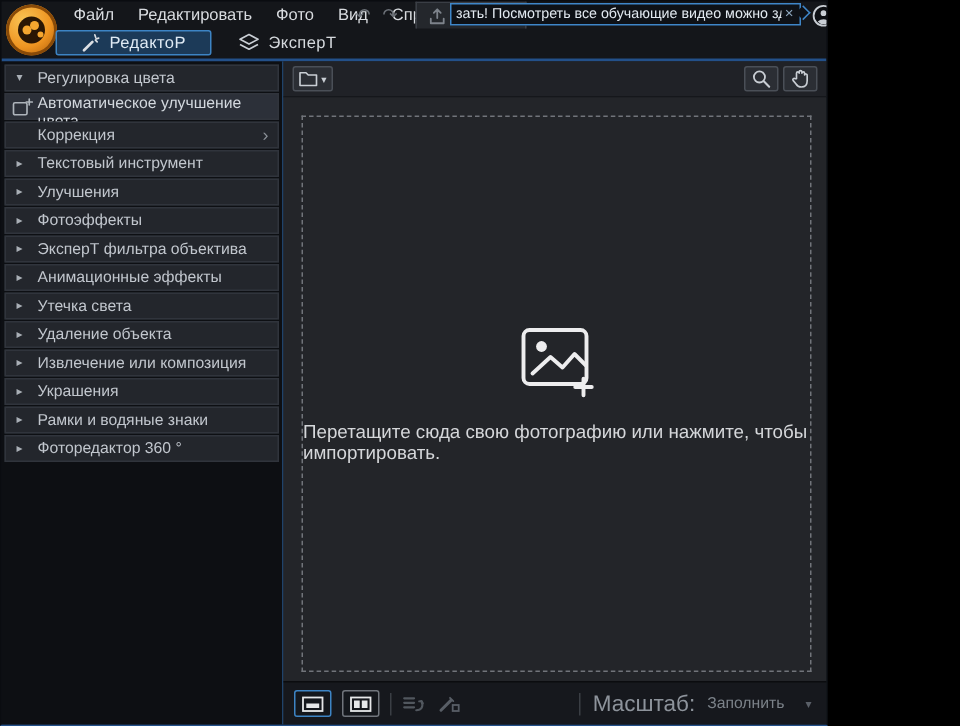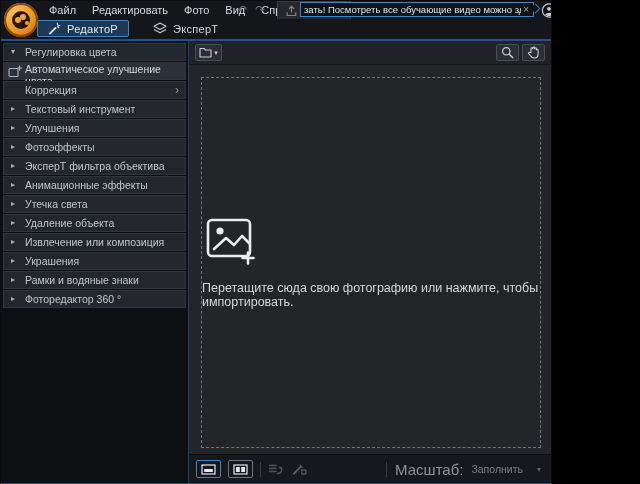--- a/index.html
+++ b/index.html
@@ -36,21 +36,21 @@
   .tooltip-text { flex:1; overflow:hidden; white-space:nowrap; font-size:9.5px; color:#e2e9f0; padding:0 3px; }
   .tooltip-close { font-size:10px; color:#8fa8bf; padding:0 4px 0 2px; cursor:default; }
   .tooltip-arrow { position:absolute; left:531px; top:4px; width:7px; height:7px; z-index:2;
           transform:rotate(45deg); background:#0e1116;
           border-top:1px solid #3f86c8; border-right:1px solid #3f86c8; }
 
   .winicon { position:absolute; top:0; height:18px; line-height:18px; text-align:center;
           width:16px; color:#c9ced4; font-size:11px; }
 
   
-  .tab { position:absolute; top:19px; height:17px; display:flex; align-items:center; gap:6px; padding:0 10px; }
+  .tab { position:absolute; top:19px; height:17px; display:flex; align-items:center; gap:6px; padding:0 16px; }
   .tab-editor { left:36px; border:1px solid #3d84c4; border-radius:2px; background:#1c3a58; }
   .tab-editor .tlbl { font-size:11px; color:#dfeaf4; letter-spacing:0.3px; }
   .tab-expert { left:142px; }
   .tab-expert .tlbl { font-size:11px; color:#d5d9dd; letter-spacing:0.3px; }
 
   .accent-line { position:absolute; top:38px; left:0; right:0; height:2px; background:#235089; }
 
   
   .main { position:absolute; top:40px; left:0; right:0; bottom:0; }
   .sidebar { position:absolute; left:0; top:0; bottom:0; width:187px; background:#0d0f13; padding:2px 2px 0 2px; }
@@ -67,21 +67,21 @@
           border-bottom:1px solid #15171b; display:flex; align-items:center; padding:0 6px; }
   .tool-btn { height:17px; border:1px solid #4a4f57; border-radius:2px; background:#2b2e34;
           display:flex; align-items:center; justify-content:center; gap:2px; }
   .tb-folder { width:27px; }
   .tb-sq { width:23px; }
   .tool-right { margin-left:auto; display:flex; gap:3px; }
   .fcaret { font-size:7px; color:#c9ced4; }
 
   .canvas-body { position:absolute; top:24px; bottom:29px; left:0; right:0; background:#232529; }
   .dropzone { position:absolute; left:12px; right:10px; top:12px; bottom:6px; border:1px dashed #71747a;
-          display:flex; flex-direction:column; justify-content:center; gap:14px; cursor:pointer; }
+          display:flex; flex-direction:column; align-items:center; justify-content:center; gap:14px; cursor:pointer; }
   .drop-text { font-size:12.5px; color:#d5d7da; }
 
   
   .statusbar { position:absolute; bottom:0; left:0; right:0; height:29px; background:#16181d;
           border-top:1px solid #0b0c0f; display:flex; align-items:center; padding:0 10px 0 7px; gap:7px; }
   .viewbtn { width:25px; height:18px; border-radius:2px; background:#14171c; display:flex; align-items:center; justify-content:center; }
   .viewbtn.sel { border:1px solid #3d84c4; }
   .viewbtn.idle { border:1px solid #70757c; }
   .sdivider { width:1px; height:15px; background:#3a3e44; }
   .sb-right { margin-left:auto; display:flex; align-items:center; gap:8px; }

